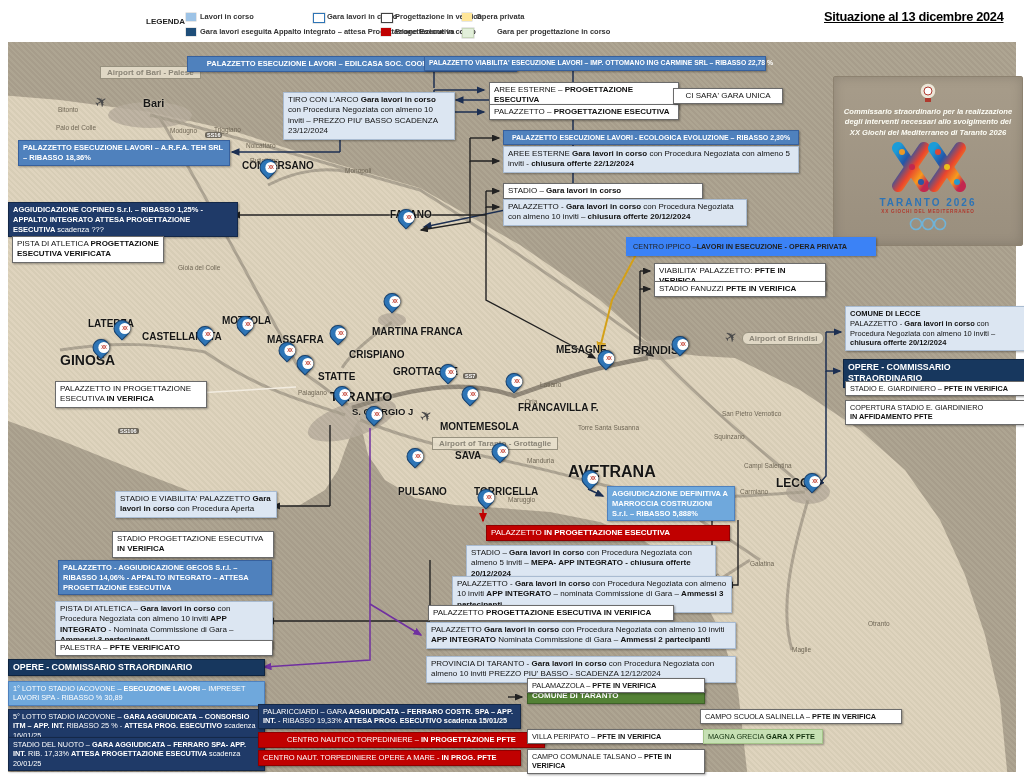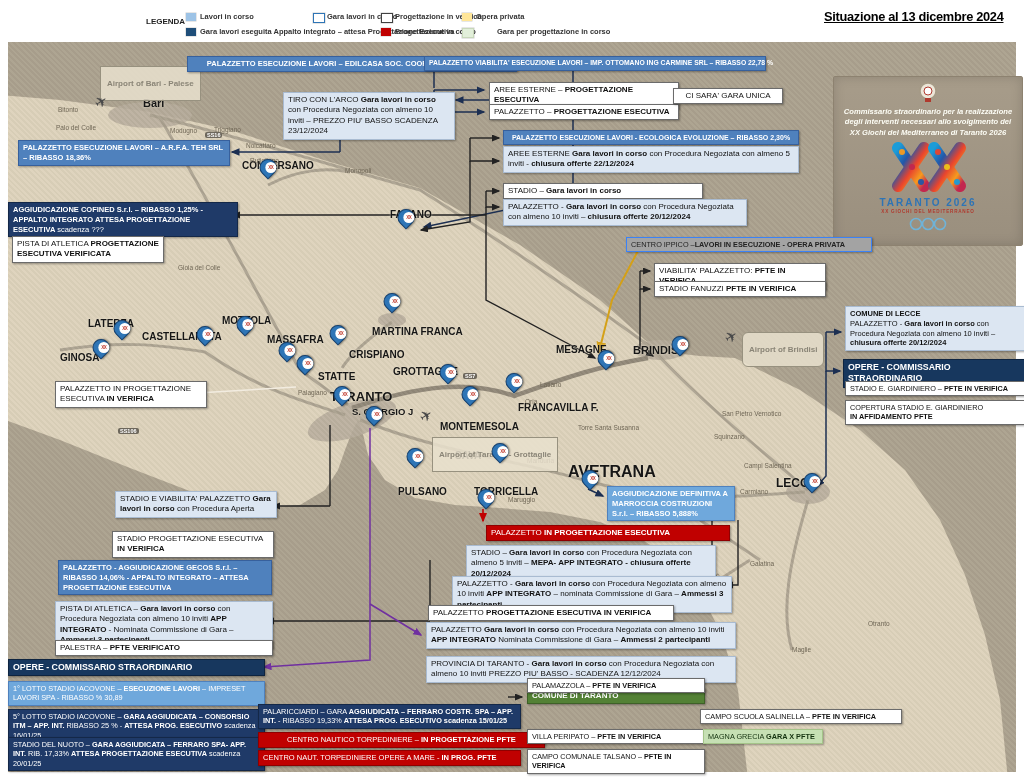--- a/index.html
+++ b/index.html
@@ -32,21 +32,21 @@
   .script-title{font-family:"DejaVu Serif",serif;font-style:italic;font-weight:bold;
                 font-size:10.5px;color:#8a5f22;margin-top:2px;text-shadow:0 1px 1px rgba(255,255,255,.25);}
   .agency-line{font-size:7.6px;font-style:italic;font-weight:bold;color:#fdfdf5;line-height:1.35;}
   .logo-title{font-size:10px;font-weight:bold;color:#2e74b5;letter-spacing:2px;margin-top:1px;}
   .logo-sub{font-size:4.6px;font-weight:bold;color:#b03a2e;letter-spacing:.8px;margin-top:1px;}
   
   .city{position:absolute;font-weight:bold;color:#161616;z-index:2;white-space:nowrap;
         text-shadow:0 0 2px rgba(235,228,210,.9);}
   .town{position:absolute;font-size:6.5px;color:#6e6655;z-index:2;white-space:nowrap;}
   .airport{position:absolute;font-size:8px;font-weight:bold;color:#8a8577;z-index:2;white-space:nowrap;
-           border:1px solid #97917f;background:rgba(233,225,206,.85);padding:12px 6px;}
+           border:1px solid #97917f;background:rgba(233,225,206,.85);padding:1px 6px;}
   .plane{position:absolute;font-size:15px;color:#4a4a4a;z-index:2;transform:rotate(-32deg);}
   .shield{position:absolute;font-size:5.5px;font-weight:bold;color:#fff;background:#6d675c;
           border-radius:2px;padding:0 2px;z-index:2;}
   
   .pinwrap{position:absolute;width:17px;height:22px;z-index:3;transform:translate(-50%,-100%);}
   .pin{width:15px;height:15px;background:#2e75b6;border:1.5px solid #17416e;border-radius:50% 50% 50% 0;
        transform:rotate(-45deg);box-shadow:1px 1px 2px rgba(0,0,0,.45);}
   .pin-core{position:absolute;left:3.5px;top:3.5px;width:11px;height:11px;background:#fff;border-radius:50%;
        transform:rotate(45deg);display:flex;align-items:center;justify-content:center;
        font-size:4.5px;font-weight:bold;color:#c0392b;letter-spacing:-.5px;}
@@ -55,21 +55,21 @@
   
   .co{position:absolute;z-index:5;font-size:8px;line-height:1.3;padding:2px 4px;
       box-shadow:1px 1px 2px rgba(0,0,0,.35);}
   .co.blue{background:#4f81bd;color:#fff;border:1px solid #37609c;font-weight:bold;}
   .co.medblue{background:#6fa8dc;color:#fff;border:1px solid #4f81bd;}
   .co.darkblue{background:#1f3a68;color:#fff;border:1px solid #142848;}
   .co.navybar{background:#17375e;color:#fff;border:1px solid #0e2440;font-weight:bold;font-size:8.8px;}
   .co.lightblue{background:#dce6f2;color:#111;border:1px solid #a9bbd1;}
   .co.white{background:#fff;color:#111;border:1px solid #6b6b6b;}
   .co.red{background:#c00000;color:#fff;border:1px solid #8f0000;}
-  .co.yellow{background:#a3a3a3;color:#222;border:1px solid #3b82f6;}
+  .co.yellow{background:#3b82f6;color:#222;border:3px solid #3b82f6;}
   .co.green{background:#538135;color:#fff;border:1px solid #3e6127;font-weight:bold;}
   .co.lightgreen{background:#c6e0b4;color:#14320f;border:1px solid #a4c489;}
 </style>
 </head>
 <body>
 
 <div id="stage">
 
   <svg id="mapsvg" width="1024" height="780">
     <rect x="0" y="42" width="1024" height="738" fill="#ded3bc"></rect>
@@ -228,21 +228,21 @@
   </div>
 
   <div id="labels">
       <span class="city" style="left: 143px; top: 97px; font-size: 11px;">Bari</span>
       <span class="city" style="left: 242px; top: 160px; font-size: 10px;">CONVERSANO</span>
       <span class="city" style="left: 390px; top: 209px; font-size: 10px;">FASANO</span>
       <span class="city" style="left: 88px; top: 318px; font-size: 10px;">LATERZA</span>
       <span class="city" style="left: 142px; top: 331px; font-size: 10px;">CASTELLANETA</span>
       <span class="city" style="left: 222px; top: 315px; font-size: 10px;">MOTTOLA</span>
       <span class="city" style="left: 267px; top: 334px; font-size: 10px;">MASSAFRA</span>
-      <span class="city" style="left: 60px; top: 352px; font-size: 10px;">GINOSA</span>
+      <span class="city" style="left: 60px; top: 352px; font-size: 14px;">GINOSA</span>
       <span class="city" style="left: 349px; top: 349px; font-size: 10px;">CRISPIANO</span>
       <span class="city" style="left: 372px; top: 326px; font-size: 10px;">MARTINA FRANCA</span>
       <span class="city" style="left: 318px; top: 371px; font-size: 10px;">STATTE</span>
       <span class="city" style="left: 330px; top: 389px; font-size: 13px;">TARANTO</span>
       <span class="city" style="left: 393px; top: 366px; font-size: 10px;">GROTTAGLIE</span>
       <span class="city" style="left: 352px; top: 406px; font-size: 9.5px;">S. GIORGIO J</span>
       <span class="city" style="left: 440px; top: 421px; font-size: 10px;">MONTEMESOLA</span>
       <span class="city" style="left: 518px; top: 402px; font-size: 10px;">FRANCAVILLA F.</span>
       <span class="city" style="left: 556px; top: 344px; font-size: 10px;">MESAGNE</span>
       <span class="city" style="left: 633px; top: 344px; font-size: 11px;">BRINDISI</span>

